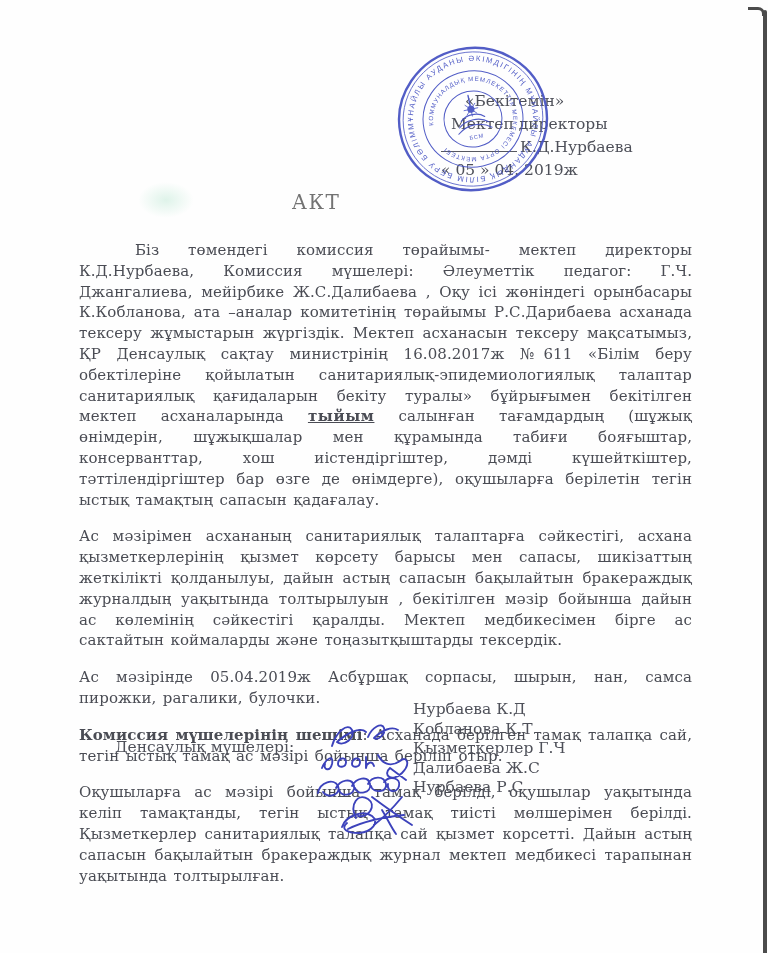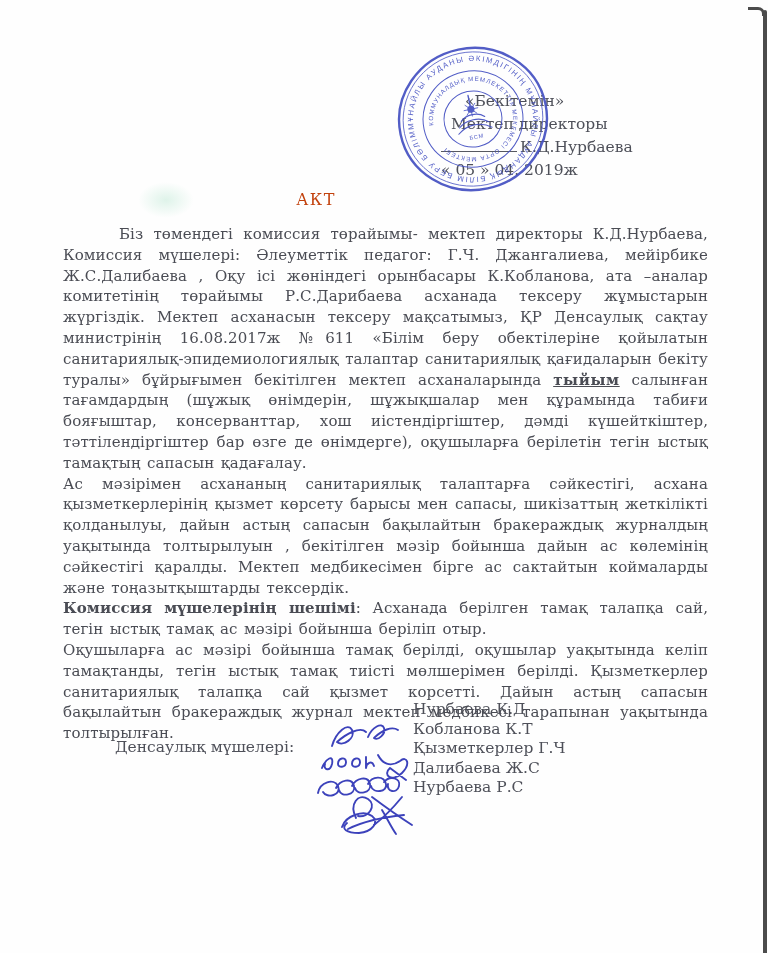--- a/index.html
+++ b/index.html
@@ -32,29 +32,29 @@
   .approval .l3 { padding-left:0; }
   .sig-line {
     display:inline-block; width:76px; height:13px;
     border-bottom:1.3px solid #565861; margin-right:3px;
   }
   
   .stamp { position:absolute; left:394px; top:45px; width:158px; height:152px; opacity:0.92; }
   
   .doc-title {
     position:absolute; left:0; top:190px; width:632px; text-align:center;
-    font-size:16px; letter-spacing:1.5px; color:#c2410c;
+    font-size:20px; letter-spacing:1.5px; color:#737373;
   }
   
   .content {
     position:absolute; left:63px; top:224px; width:645px;
     font-size:15px; line-height:20.8px; text-align:justify;
     word-spacing:1.5px; letter-spacing:0.1px;
   }
-  .content p { margin:0; }
+  .content p { margin:16px; }
   .p-indent { text-indent:56px; }
   .banned { font-weight:bold; text-decoration:underline; letter-spacing:0.6px; }
   .lead-bold { font-weight:bold; }
   
   .sig-label { position:absolute; left:115px; top:738px; font-size:15.5px; color:#4e5059; }
   .sig-names { position:absolute; left:413px; top:700px; font-size:15.5px; color:#4e5059; }
   .sig-names .row { height:19.6px; line-height:19.6px; white-space:nowrap; }
   .sig-strokes { position:absolute; left:310px; top:720px; width:145px; height:122px; }
 </style>
 </head>
@@ -103,20 +103,21 @@
         <text x="79" y="94" text-anchor="middle" font-family="Liberation Sans, sans-serif" font-size="5.6" letter-spacing="0.8" fill="#4450c2" stroke="none">БСМ</text>
       </g>
     </g>
   </svg>
 
   <div class="doc-title">АКТ</div>
 
   <div class="content">
     <p class="p-indent"><span>Біз төмендегі комиссия төрайымы- мектеп директоры К.Д.Нурбаева, Комиссия мүшелері: Әлеуметтік педагог: Г.Ч. Джангалиева, мейірбике  Ж.С.Далибаева , Оқу  ісі жөніндегі орынбасары К.Кобланова, ата –аналар комитетінің төрайымы Р.С.Дарибаева асханада тексеру жұмыстарын жүргіздік.   Мектеп асханасын тексеру мақсатымыз, ҚР Денсаулық сақтау министрінің 16.08.2017ж №611 «Білім беру обектілеріне қойылатын  санитариялық-эпидемиологиялық  талаптар санитариялық қағидаларын  бекіту туралы» бұйрығымен бекітілген мектеп асханаларында </span><span class="banned">тыйым</span><span> салынған тағамдардың (шұжық өнімдерін, шұжықшалар мен құрамында табиғи бояғыштар, консерванттар, хош иістендіргіштер, дәмді күшейткіштер, тәттілендіргіштер бар өзге де өнімдерге),  оқушыларға  берілетін тегін  ыстық тамақтың  сапасын қадағалау.</span></p>
     <p>Ас мәзірімен  асхананың  санитариялық  талаптарға  сәйкестігі, асхана қызметкерлерінің  қызмет көрсету  барысы  мен сапасы, шикізаттың жеткілікті қолданылуы, дайын астың сапасын бақылайтын бракераждық  журналдың уақытында толтырылуын , бекітілген мәзір бойынша дайын ас көлемінің  сәйкестігі қаралды. Мектеп медбикесімен  бірге ас сактайтын коймаларды және тоңазытқыштарды тексердік.</p>
+    <p>Ас мәзірінде 05.04.2019ж   Асбұршақ сорпасы, шырын, нан, самса пирожки, рагалики, булочки.</p>
     <p><span class="lead-bold">Комиссия мүшелерінің шешімі</span><span>: Асханада берілген тамақ талапқа сай, тегін ыстық тамақ  ас мәзірі бойынша беріліп отыр.</span></p>
     <p>Оқушыларға ас мәзірі бойынша  тамақ берілді, оқушылар уақытында келіп тамақтанды, тегін ыстық тамақ  тиісті мөлшерімен  берілді. Қызметкерлер санитариялық талапқа сай қызмет корсетті. Дайын астың сапасын бақылайтын бракераждық журнал  мектеп медбикесі  тарапынан  уақытында толтырылған.</p>
   </div>
 
   <div class="sig-label">Денсаулық мүшелері:</div>
 
   <svg class="sig-strokes" viewBox="0 0 145 122">
     <g stroke="#3c42bb" stroke-width="1.9" fill="none" stroke-linecap="round" stroke-linejoin="round">
       <path d="M22,26 C26,12 38,2 42,10 C46,18 33,27 27,22 C36,14 50,6 56,12 M58,17 C62,7 72,2 74,8 C76,14 68,21 64,18 C72,10 82,6 88,10"></path>
       <path d="M12,48 C16,38 24,34 22,44 C20,52 13,50 15,44 M28,44 C28,38 36,36 36,42 C36,48 28,48 28,44 M42,44 C42,38 50,36 50,42 C50,48 42,48 42,44 M56,37 L56,48 C56,44 62,39 64,46 M68,35 C72,43 80,48 90,41 C97,35 101,44 92,53 C82,63 72,55 80,48 L96,60"></path>

